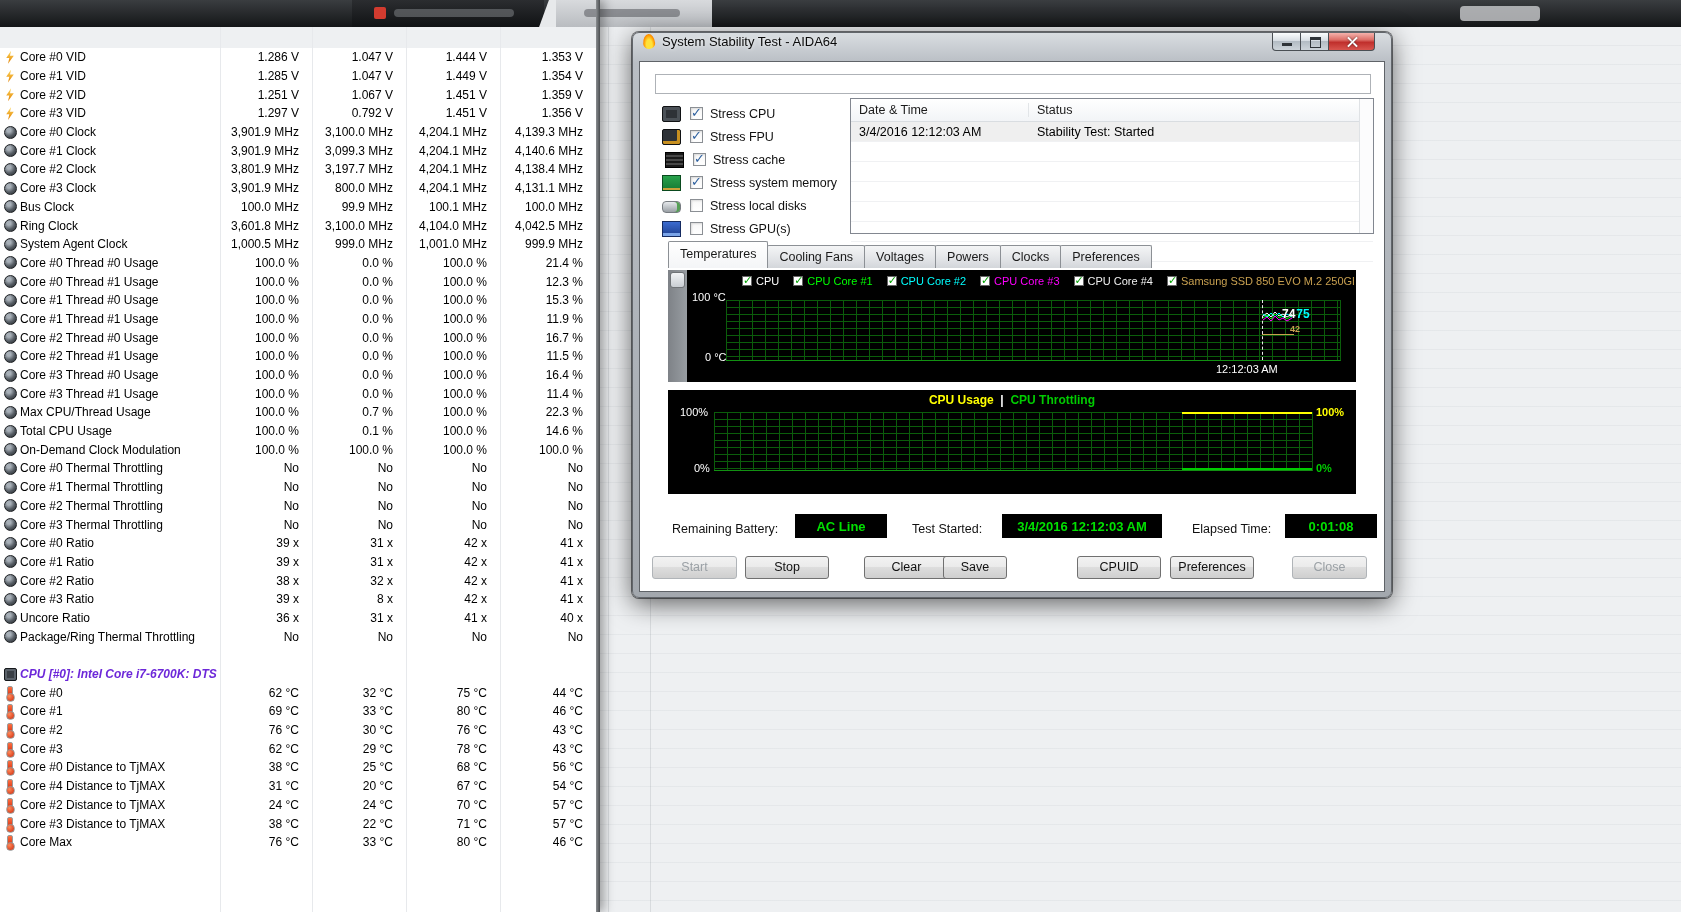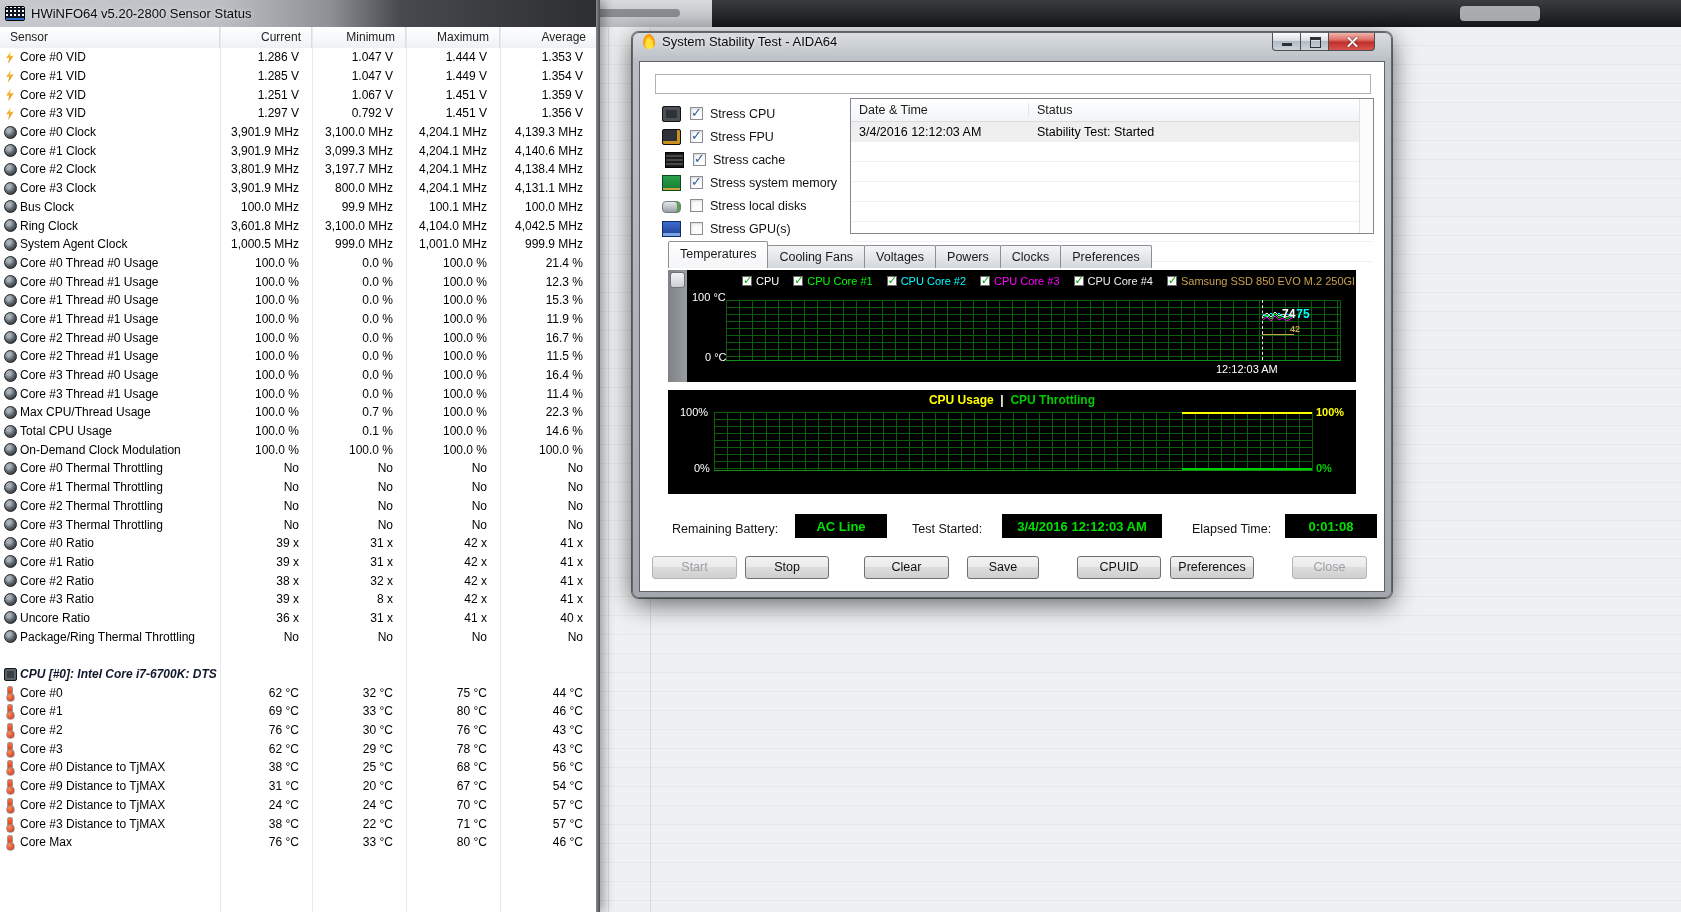--- a/index.html
+++ b/index.html
@@ -38,21 +38,21 @@
 
   .hw-row{display:flex;height:18.7px;align-items:center;font-size:12px;color:#000;}
   .hw-icell{width:20px;display:flex;justify-content:center;flex:0 0 20px;}
   .hw-label{flex:0 0 198px;white-space:nowrap;overflow:hidden;}
   .hw-val{box-sizing:border-box;text-align:right;padding-right:11px;white-space:nowrap;}
   .hw-val:nth-of-type(1){flex:0 0 92px;}
   .hw-row .hw-val{flex:0 0 92px;}
   .hw-row .hw-val + .hw-val{flex:0 0 94px;}
   .hw-row .hw-val + .hw-val + .hw-val{flex:0 0 94px;}
   .hw-row .hw-val + .hw-val + .hw-val + .hw-val{flex:0 0 96px;}
-  .hw-seclabel{font-style:italic;font-weight:bold;color:#0f172a;}
+  .hw-seclabel{font-style:italic;font-weight:bold;color:#6d28d9;}
   .hw-blank{height:18.7px;}
 
   
   .ic{display:inline-block;}
   .ic-bolt{width:9px;height:13px;background:linear-gradient(#ffd85e,#e07f00);
     clip-path:polygon(62% 0,8% 56%,42% 56%,28% 100%,92% 38%,50% 38%);}
   .ic-gauge{width:11px;height:11px;border-radius:50%;border:1px solid #1d2023;
     background:radial-gradient(circle at 35% 30%,#a8b0b8 0 18%,#565d64 55%,#23272b 100%);}
   .ic-thermometer{width:4px;height:9px;margin-top:-3px;background:linear-gradient(#ff7040,#d42e10);
     border:1px solid #9a9a9a;border-radius:2px 2px 0 0;position:relative;}
@@ -176,31 +176,20 @@
     <div class="abs btab-pill" style="left:42px;top:9px;width:120px"></div>
   </div>
   <div class="abs btab-curve" style="left:544px"></div>
   <div class="abs btab-light" style="left:556px;width:156px">
     <div class="abs btab-pill" style="left:28px;top:9px;width:96px;background:#55585c"></div>
   </div>
   <div class="abs btab-pill" style="left:1460px;top:6px;width:80px;height:15px;background:#caccce;opacity:.8"></div>
 </div>
 
 <div class="abs" id="hwinfo">
-  <div class="abs" id="hw-titlebar">
-    <div class="hw-logo"></div>
-    <div id="hw-title">HWiNFO64 v5.20-2800 Sensor Status</div>
-  </div>
-  <div class="abs" id="hw-header">
-    <div class="hw-hcell" style="flex:0 0 220px">Sensor</div>
-    <div class="hw-hcell" style="flex:0 0 92px;text-align:right">Current</div>
-    <div class="hw-hcell" style="flex:0 0 94px;text-align:right">Minimum</div>
-    <div class="hw-hcell" style="flex:0 0 94px;text-align:right">Maximum</div>
-    <div class="hw-hcell" style="flex:0 0 96px;text-align:right;border-right:none">Average</div>
-  </div>
   <div class="abs" id="hw-body">
       <div class="hw-row">
         <div class="hw-icell">
           <div class="ic ic-bolt"></div>
         </div>
         <div class="hw-label">Core #0 VID</div>
         <div class="hw-val">1.286 V</div>
         <div class="hw-val">1.047 V</div>
         <div class="hw-val">1.444 V</div>
         <div class="hw-val">1.353 V</div>
@@ -581,21 +570,21 @@
         <div class="hw-val">25 °C</div>
         <div class="hw-val">68 °C</div>
         <div class="hw-val">56 °C</div>
       </div>
       <div class="hw-row">
         <div class="hw-icell">
           <div class="ic ic-thermometer">
             <div class="thermo-bulb"></div>
           </div>
         </div>
-        <div class="hw-label">Core #9 Distance to TjMAX</div>
+        <div class="hw-label">Core #4 Distance to TjMAX</div>
         <div class="hw-val">31 °C</div>
         <div class="hw-val">20 °C</div>
         <div class="hw-val">67 °C</div>
         <div class="hw-val">54 °C</div>
       </div>
       <div class="hw-row">
         <div class="hw-icell">
           <div class="ic ic-thermometer">
             <div class="thermo-bulb"></div>
           </div>
@@ -789,19 +778,19 @@
     <div class="abs stat-box" style="left: 155px; width: 92px; color: rgb(0, 224, 0);">AC Line</div>
     <div class="abs stat-label" style="left:272px">Test Started:</div>
     <div class="abs stat-box" style="left: 362px; width: 160px; color: rgb(0, 224, 0);">3/4/2016 12:12:03 AM</div>
     <div class="abs stat-label" style="left:552px">Elapsed Time:</div>
     <div class="abs stat-box" style="left: 645px; width: 92px; color: rgb(0, 224, 0);">0:01:08</div>
 
     <div id="button-row">
         <div class="w7btn disabled" style="left: 12px; width: 85px;">Start</div>
         <div class="w7btn" style="left: 105px; width: 84px;">Stop</div>
         <div class="w7btn" style="left: 224px; width: 85px;">Clear</div>
-        <div class="w7btn" style="left: 327px; width: 72px;">Save</div>
+        <div class="w7btn" style="left: 303px; width: 64px;">Save</div>
         <div class="w7btn" style="left: 437px; width: 84px;">CPUID</div>
         <div class="w7btn" style="left: 530px; width: 84px;">Preferences</div>
         <div class="w7btn disabled" style="left: 652px; width: 75px;">Close</div>
       </div>
   </div>
 </div>
 
 </body></html>

